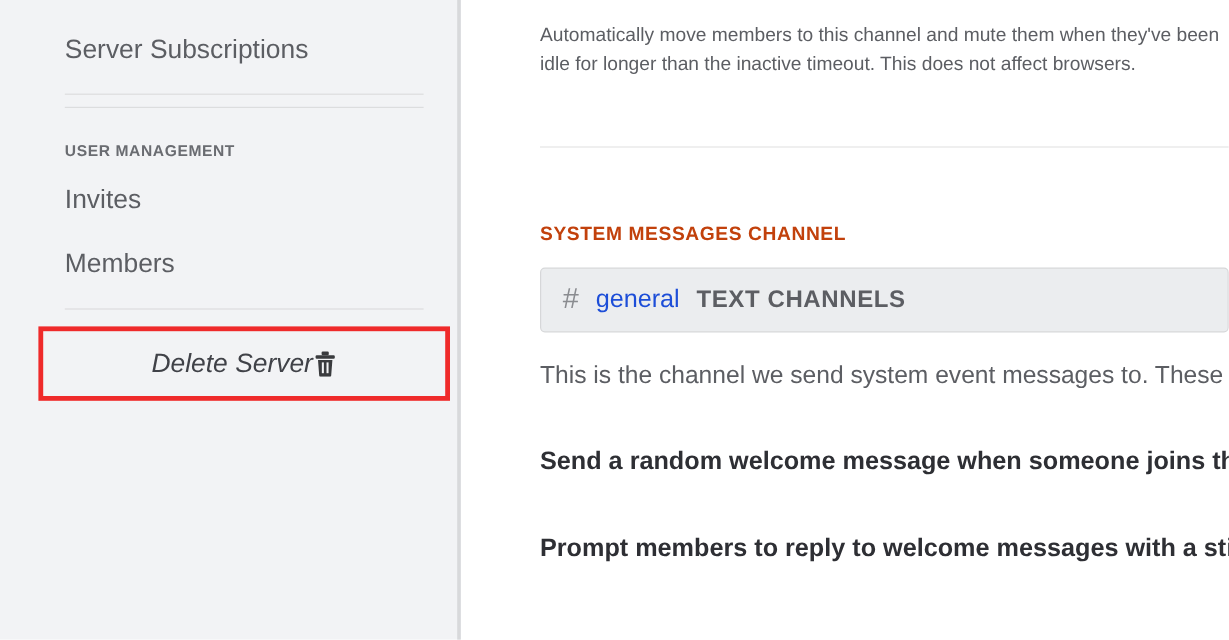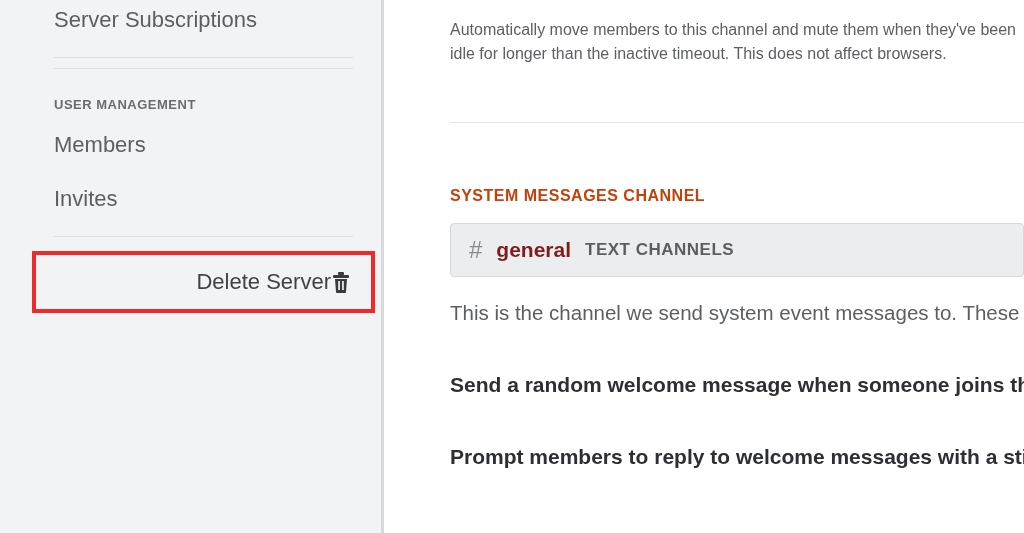--- a/index.html
+++ b/index.html
@@ -25,21 +25,21 @@
   .sidebar-item {
     padding: 14px 0;
     font-size: 22px;
     color: #5c5e63;
     cursor: pointer;
     display: flex;
     align-items: center;
     justify-content: space-between;
   }
   .sidebar-item.first {
-    padding-top: 7px;
+    padding-top: 28px;
   }
   .divider {
     height: 1px;
     background: #dcddde;
     margin: 10px 0;
   }
   .sidebar-header {
     font-size: 13px;
     font-weight: 700;
     color: #6a6c71;
@@ -51,25 +51,26 @@
     color: #e815d3;
     font-size: 22px;
     display: inline-flex;
     align-items: center;
   }
   .delete-row {
     border: 4px solid #ef2a2a;
     margin: 14px -22px 0 -22px;
     padding: 14px 20px 14px 20px;
     display: flex;
-    justify-content: flex-end;
+    justify-content: center;
     align-items: center;
     font-size: 22px;
     color: #404248;
     background: #f2f3f5;
+    font-style: italic;
   }
   .trash-icon {
     display: inline-flex;
     align-items: center;
     color: #3a3b3e;
   }
 
   .main {
     flex: 1;
     padding: 18px 0 0 66px;
@@ -105,27 +106,27 @@
     gap: 14px;
     font-size: 21px;
   }
   .hash {
     color: #8a8c90;
     font-weight: 500;
     font-size: 24px;
     line-height: 1;
   }
   .channel-name {
-    color: #7f1d1d;
-    font-weight: 700;
+    color: #1d4ed8;
+    font-weight: 400;
     text-align: center;
   }
   .channel-cat {
     color: #5c5e63;
-    font-size: 17px;
+    font-size: 20px;
     font-weight: 600;
     letter-spacing: 0.5px;
     text-transform: uppercase;
   }
   .help-text {
     font-size: 20.5px;
     color: #5c5e63;
     margin-top: 24px;
     white-space: nowrap;
   }
@@ -142,24 +143,24 @@
 
 <div class="sidebar">
   <div class="sidebar-inner">
     <div class="sidebar-item first">
       <span>Server Subscriptions</span>
     </div>
     <div class="divider"></div>
     <div class="divider"></div>
     <div class="sidebar-header">USER MANAGEMENT</div>
     <div class="sidebar-item">
-      <span>Members</span>
+      <span>Invites</span>
     </div>
     <div class="sidebar-item">
-      <span>Invites</span>
+      <span>Members</span>
     </div>
     <div class="divider"></div>
     <div class="delete-row">
       <span>Delete Server</span>
       <span class="trash-icon">
         <svg width="20" height="22" viewBox="0 0 20 22" fill="#3a3b3e">
           <rect x="2" y="4" width="16" height="3" rx="1"></rect>
           <rect x="7" y="1" width="6" height="3" rx="1"></rect>
           <path d="M4 8 L16 8 L15 21 Q15 22 14 22 L6 22 Q5 22 5 21 Z"></path>
           <rect x="7.2" y="10" width="1.7" height="9" fill="#f2f3f5"></rect>

